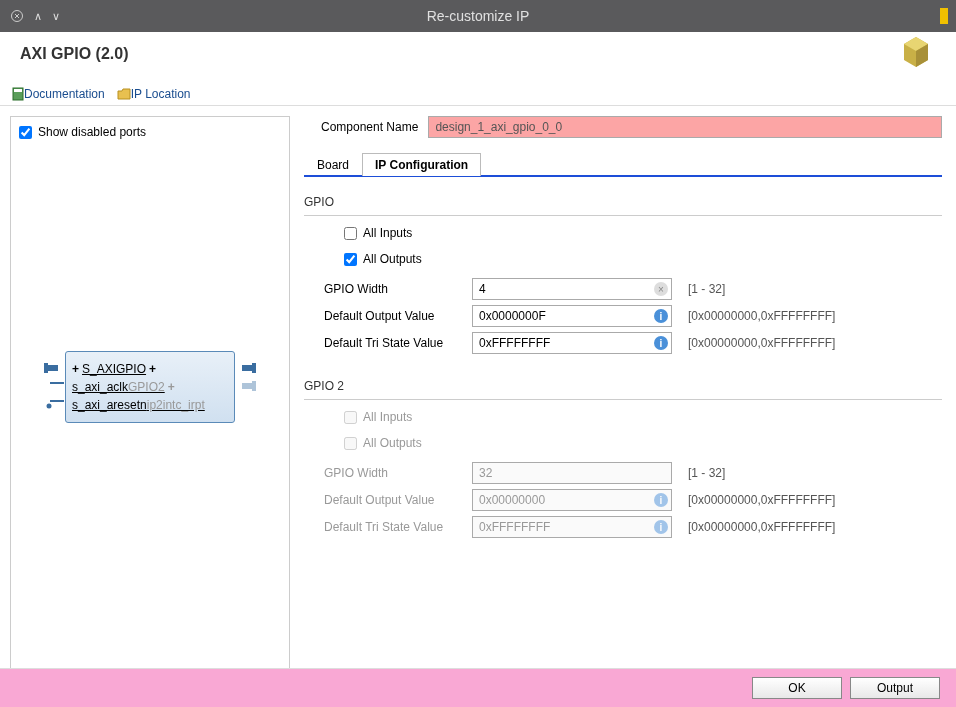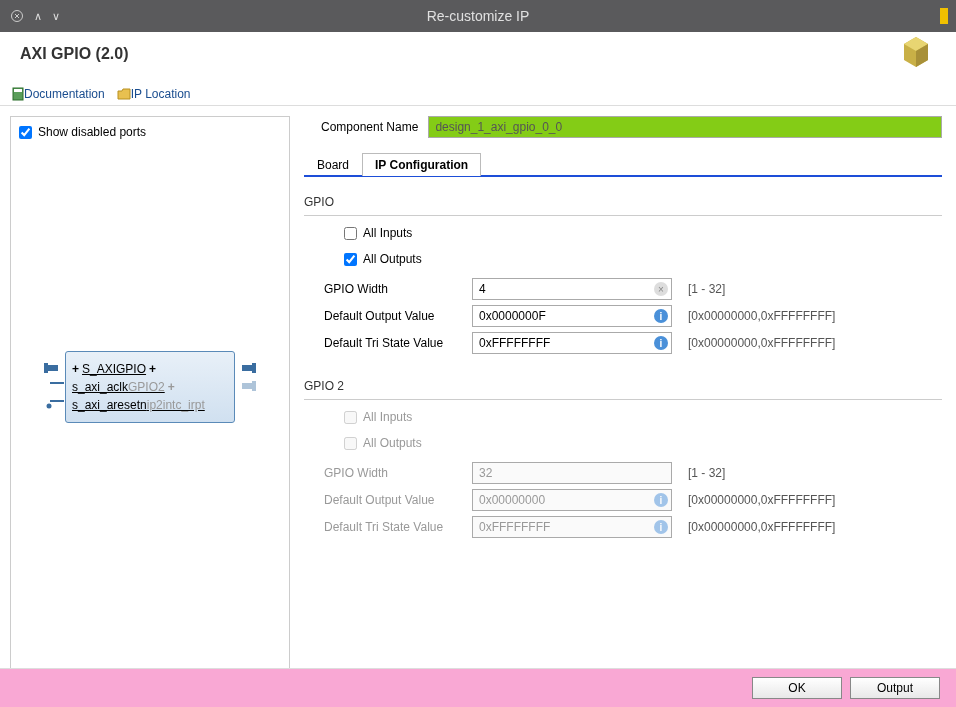--- a/index.html
+++ b/index.html
@@ -30,21 +30,21 @@
 
 .block-diagram { display: flex; align-items: center; justify-content: center; height: 480px; }
 .ip-block { width: 170px; border: 1px solid #5a8ab8; background: linear-gradient(#e8f0f8, #d0e0f0); border-radius: 3px; padding: 8px 6px; position: relative; }
 .port-row { display: flex; font-size: 12px; padding: 2px 0; text-decoration: underline; }
 .port-left { color: #000; }
 .port-right { color: #000; text-align: right; }
 .port-right.disabled { color: #999; }
 .port-plus { display: inline-block; width: 10px; font-weight: bold; }
 
 .comp-name-row { display: flex; align-items: center; gap: 10px; margin-bottom: 14px; margin-left: 17px; }
-.comp-name-input { flex: 1; padding: 3px 6px; border: 1px solid #aaa; background: #84cc16; color: #555; font-size: 12px; }
+.comp-name-input { flex: 1; padding: 3px 6px; border: 1px solid #aaa; background: #fca5a5; color: #555; font-size: 12px; }
 
 .tabs { display: flex; border-bottom: 2px solid #1d4ed8; margin-bottom: 18px; }
 .tab { padding: 4px 12px; font-size: 12px; cursor: pointer; border: 1px solid transparent; border-bottom: none; position: relative; top: 1px; }
 .tab.active { background: #fff; border-color: #bbb; font-weight: bold; }
 
 .group-box { margin: 4px 0 10px 0; }
 .group-title { font-size: 12px; margin-bottom: 6px; color: #333; }
 .group-content { border-top: 1px solid #ccc; padding: 10px 0 10px 20px; }
 .group-content.disabled label, .group-content.disabled .form-label, .group-content.disabled input { color: #999; }
 

